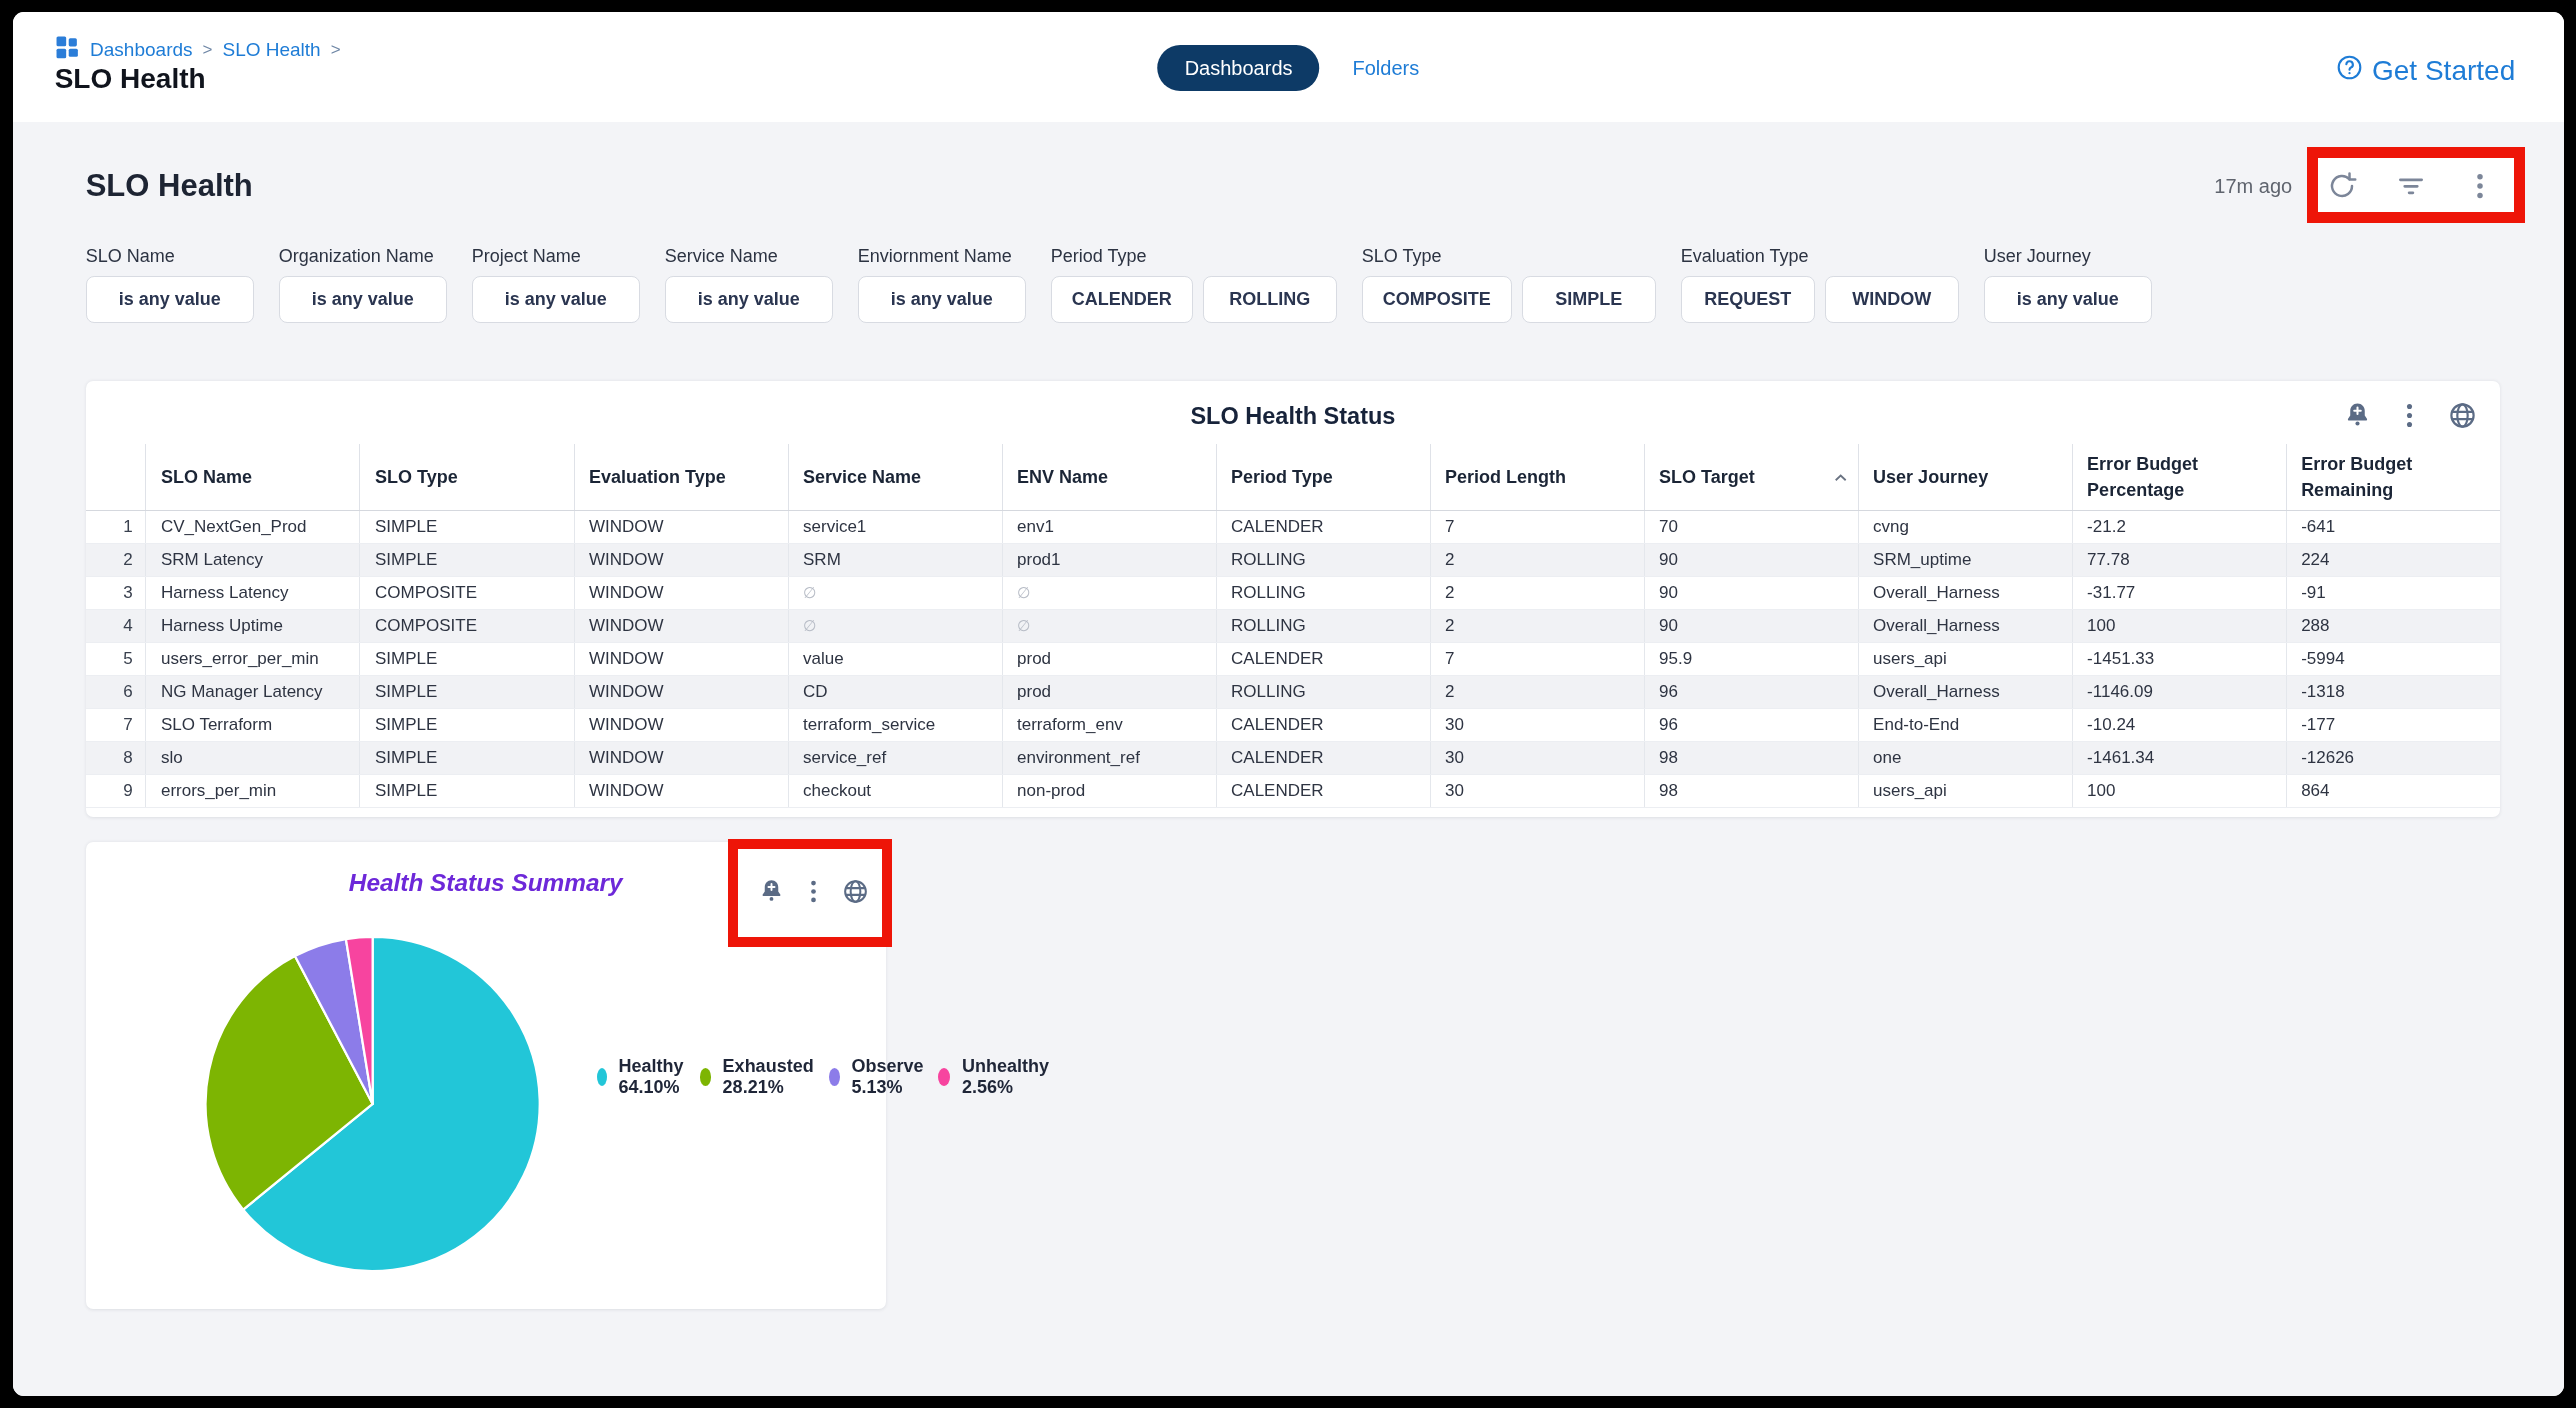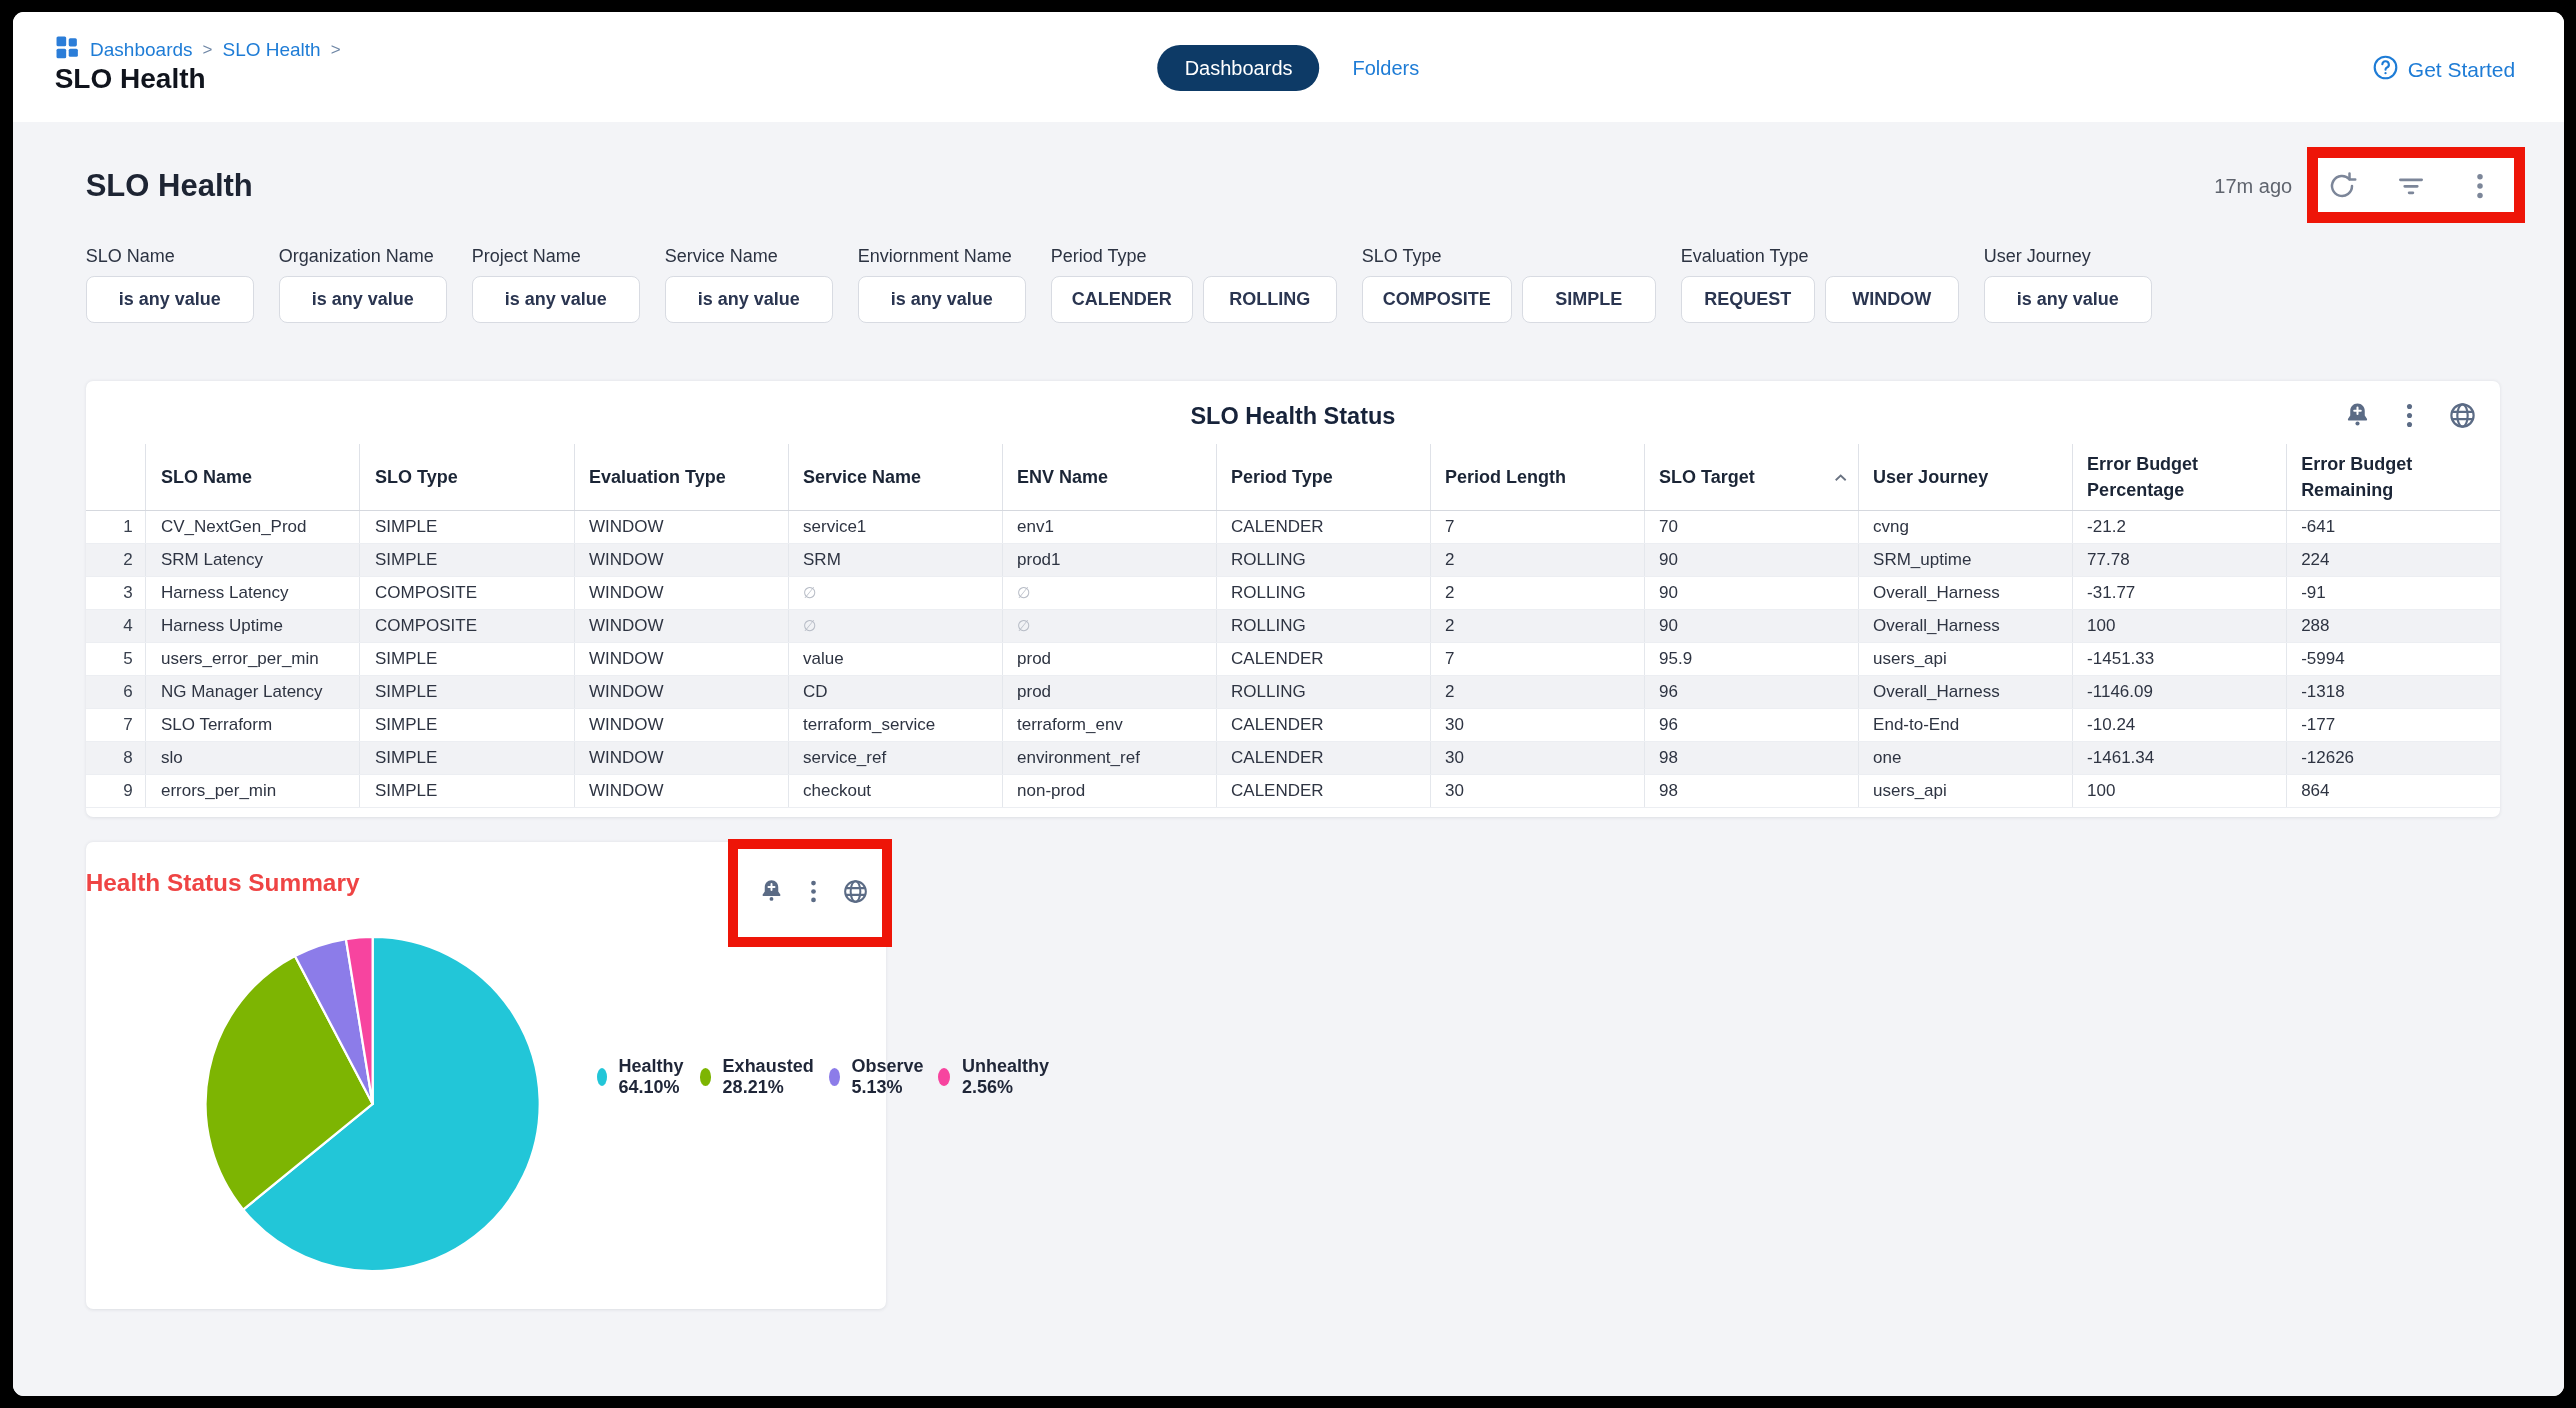--- a/index.html
+++ b/index.html
@@ -16,21 +16,21 @@
   .topbar { position:relative; height:110px; background:#fff; }
   .breadcrumb { position:absolute; left:42px; top:23.5px; display:flex; align-items:center; gap:11px; font-size:19px; }
   .breadcrumb svg { width:24.4px; height:24.4px; }
   .crumbs { display:flex; align-items:center; gap:10px; }
   .crumb { color:#1e7cd6; cursor:pointer; }
   .crumb-sep { color:#6f87a6; font-size:17px; }
   .page-title { position:absolute; left:42px; top:51px; font-size:28px; font-weight:700; color:#10141d; }
   .tabs { position:absolute; left:50%; top:33px; transform:translateX(-50%); display:flex; align-items:center; gap:33px; }
   .tab { font-size:20px; color:#1e7cd6; cursor:pointer; }
   .tab.active { background:#0d3a66; color:#fff; padding:11.8px 27px; border-radius:903px; font-weight:500; }
-  .get-started { position:absolute; right:49px; top:42px; display:flex; align-items:center; gap:9px; color:#1e7cd6; font-size:21px; }
+  .get-started { position:absolute; right:49px; top:42px; display:flex; align-items:center; gap:9px; color:#1e7cd6; font-size:28px; }
   .get-started svg { width:27px; height:27px; }
   
   .content {
     position:absolute; top:110px; left:0; right:0; bottom:0;
     background:#f3f4f7; padding:43px 64px 0 73px;
   }
   .dash-row { display:flex; justify-content:space-between; align-items:center; height:43px; }
   .dash-title { font-size:31px; font-weight:600; color:#1d2433; }
   .dash-right { display:flex; align-items:center; gap:30px; }
   .refresh-ago { font-size:20px; color:#5f646e; }
@@ -67,21 +67,21 @@
   tbody td {
     height:33px; font-size:17px; color:#2e3442; padding:0 9px 0 14.5px;
     border-left:0.9px solid #e4e7ec; border-bottom:0.9px solid #eceef2;
     white-space:nowrap; overflow:hidden;
   }
   tbody td.num { text-align:right; padding-right:12.7px; color:#39404e; border-left:none; }
   tbody tr:nth-child(even) { background:#f1f2f5; }
   .null-val { color:#b7bcc6; font-size:15.4px; }
   
   .pie-card { margin-top:24.4px; width:800px; height:467px; position:relative; }
-  .pie-title { position:absolute; left:0; right:0; top:27px; font-size:24.4px; font-weight:600; color:#ef4444; }
+  .pie-title { position:absolute; left:0; right:0; top:27px; text-align:center; font-size:24.4px; font-weight:600; color:#6d28d9;font-style:italic; }
   .pie-icons { position:absolute; left:672px; top:36px; display:flex; gap:15.4px; z-index:2; }
   .pie-icons .card-icon { width:27px; height:27px; }
   .red-box2 { position:absolute; left:642px; top:-2.7px; width:164px; height:108px; border:10px solid #ee1508; background:#fff; z-index:1; pointer-events:none; }
   #pie-svg { position:absolute; left:0; top:0; }
   .legend { position:absolute; left:511px; top:214px; display:flex; flex-direction:row; gap:8.1px; }
   .legend-row { display:flex; align-items:center; gap:11.8px; }
   .legend-dot { width:18px; height:18px; border-radius:50%; }
   .legend-label { font-size:18px; font-weight:600; color:#1f2638; }
 </style>
 </head>

